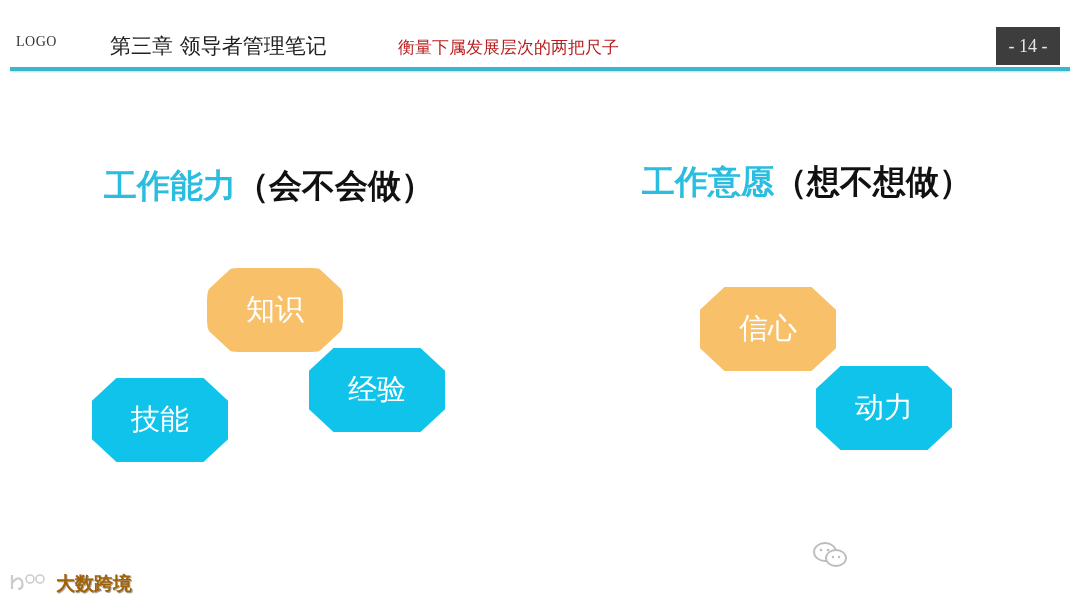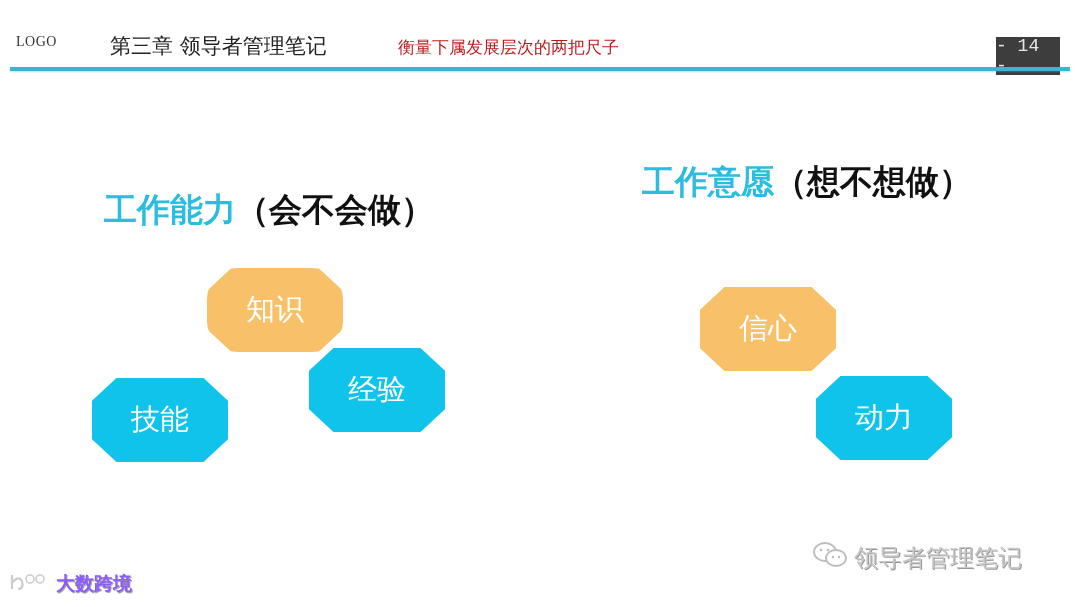--- a/index.html
+++ b/index.html
@@ -1,66 +1,65 @@
 <!DOCTYPE html>
 <html><head>
 <meta charset="utf-8">
 <style>
   html, body { margin: 0; padding: 0; }
   body { width: 1080px; height: 607px; position: relative; background: #ffffff; overflow: hidden; font-family: "DejaVu Sans", "Liberation Sans", sans-serif; }
   .logo { position: absolute; left: 16px; top: 34px; font-family: "Liberation Serif", "DejaVu Serif", serif; font-size: 14px; color: #333; letter-spacing: 0.5px; }
   .chapter { position: absolute; left: 110px; top: 32px; font-size: 21px; color: #222; }
   .subtitle { position: absolute; left: 398px; top: 36px; font-size: 17px; color: #b91c1c; }
-  .page-num { position: absolute; left: 996px; top: 27px; width: 64px; height: 38px; background: #3d3d3d; color: #e6e6e6; font-family: Liberation Mono, monospace; font-size: 18px; display: flex; align-items: center; justify-content: center; margin-top: 10px; }
+  .page-num { position: absolute; left: 996px; top: 27px; width: 64px; height: 38px; background: #3d3d3d; color: #e6e6e6; font-family: Liberation Serif, serif; font-size: 18px; display: flex; align-items: center; justify-content: center; }
   .header-line { position: absolute; left: 10px; top: 67px; width: 1060px; height: 4px; background: #3cb6cf; box-shadow: 0 1px 2px rgba(60,182,207,0.4); }
   .section-title { position: absolute; font-size: 33px; font-weight: bold; white-space: nowrap; }
   .section-title .accent { color: #2bbde0; }
   .section-title .paren { color: #111; }
   .oct { position: absolute; width: 136px; height: 84px; display: flex; align-items: center; justify-content: center; color: #ffffff; font-size: 29px; clip-path: polygon(18% 0, 82% 0, 100% 27%, 100% 73%, 82% 100%, 18% 100%, 0 73%, 0 27%); }
   .oct.orange { background: #f8c169; }
   .oct.blue { background: #10c3eb; }
   .wm-right { position: absolute; left: 812px; top: 541px; display: flex; align-items: center; gap: 6px; color: #c9c9c9; font-size: 24px; text-shadow: 1px 1px 0 #999; }
-  .wm-left { position: absolute; left: 8px; top: 571px; display: flex; align-items: flex-start; gap: 6px; color: #8b5cf6; font-size: 19px; font-weight: bold; text-shadow: 1px 1px 0 #aaa; }
+  .wm-left { position: absolute; left: 8px; top: 571px; display: flex; align-items: flex-start; gap: 6px; color: #a16207; font-size: 19px; font-weight: bold; text-shadow: 1px 1px 0 #aaa; }
 </style>
 </head>
 <body>
 
 <div class="logo">LOGO</div>
 <div class="chapter">第三章  领导者管理笔记</div>
 <div class="subtitle">衡量下属发展层次的两把尺子</div>
 <div class="page-num">- 14 -</div>
 <div class="header-line"></div>
 
-<div class="section-title" style="left:104px; top:188px;text-align:right;">
+<div class="section-title" style="left:104px; top:164px;text-align:right;">
   <span class="accent">工作能力</span><span class="paren">（会不会做）</span>
 </div>
 
 <div class="section-title" style="left:642px; top:160px;">
   <span class="accent">工作意愿</span><span class="paren">（想不想做）</span>
 </div>
 
 <div class="oct orange" style="left:207px; top:268px;border-radius:31px;">知识</div>
 <div class="oct blue" style="left:309px; top:348px;">经验</div>
 <div class="oct blue" style="left:92px; top:378px;">技能</div>
 
 <div class="oct orange" style="left:700px; top:287px;">信心</div>
-<div class="oct blue" style="left:816px; top:366px;margin-top:10px;">动力</div>
+<div class="oct blue" style="left:816px; top:366px;">动力</div>
 
 <div class="wm-right">
   <span>
     <svg width="36" height="28" viewBox="0 0 36 28">
       <ellipse cx="13" cy="11" rx="11" ry="9" fill="none" stroke="#bbb" stroke-width="1.8"></ellipse>
       <ellipse cx="24" cy="17" rx="10" ry="8" fill="#fff" stroke="#bbb" stroke-width="1.8"></ellipse>
       <circle cx="9" cy="9" r="1.3" fill="#bbb"></circle>
         <circle cx="16" cy="9" r="1.3" fill="#bbb"></circle>
       <circle cx="21" cy="16" r="1.2" fill="#bbb"></circle>
         <circle cx="27" cy="16" r="1.2" fill="#bbb"></circle>
     </svg>
   </span>
-  <span>领导者管理笔记</span>
 </div>
 
 <div class="wm-left">
   <span>
     <svg width="42" height="22" viewBox="0 0 42 22">
       <path d="M4 4 L4 18 M4 12 Q10 4 14 10 Q16 18 10 18" fill="none" stroke="#ccc" stroke-width="2.2"></path>
       <circle cx="22" cy="8" r="4" fill="none" stroke="#ccc" stroke-width="1.6"></circle>
       <circle cx="32" cy="8" r="4" fill="none" stroke="#ccc" stroke-width="1.6"></circle>
     </svg>
   </span>

